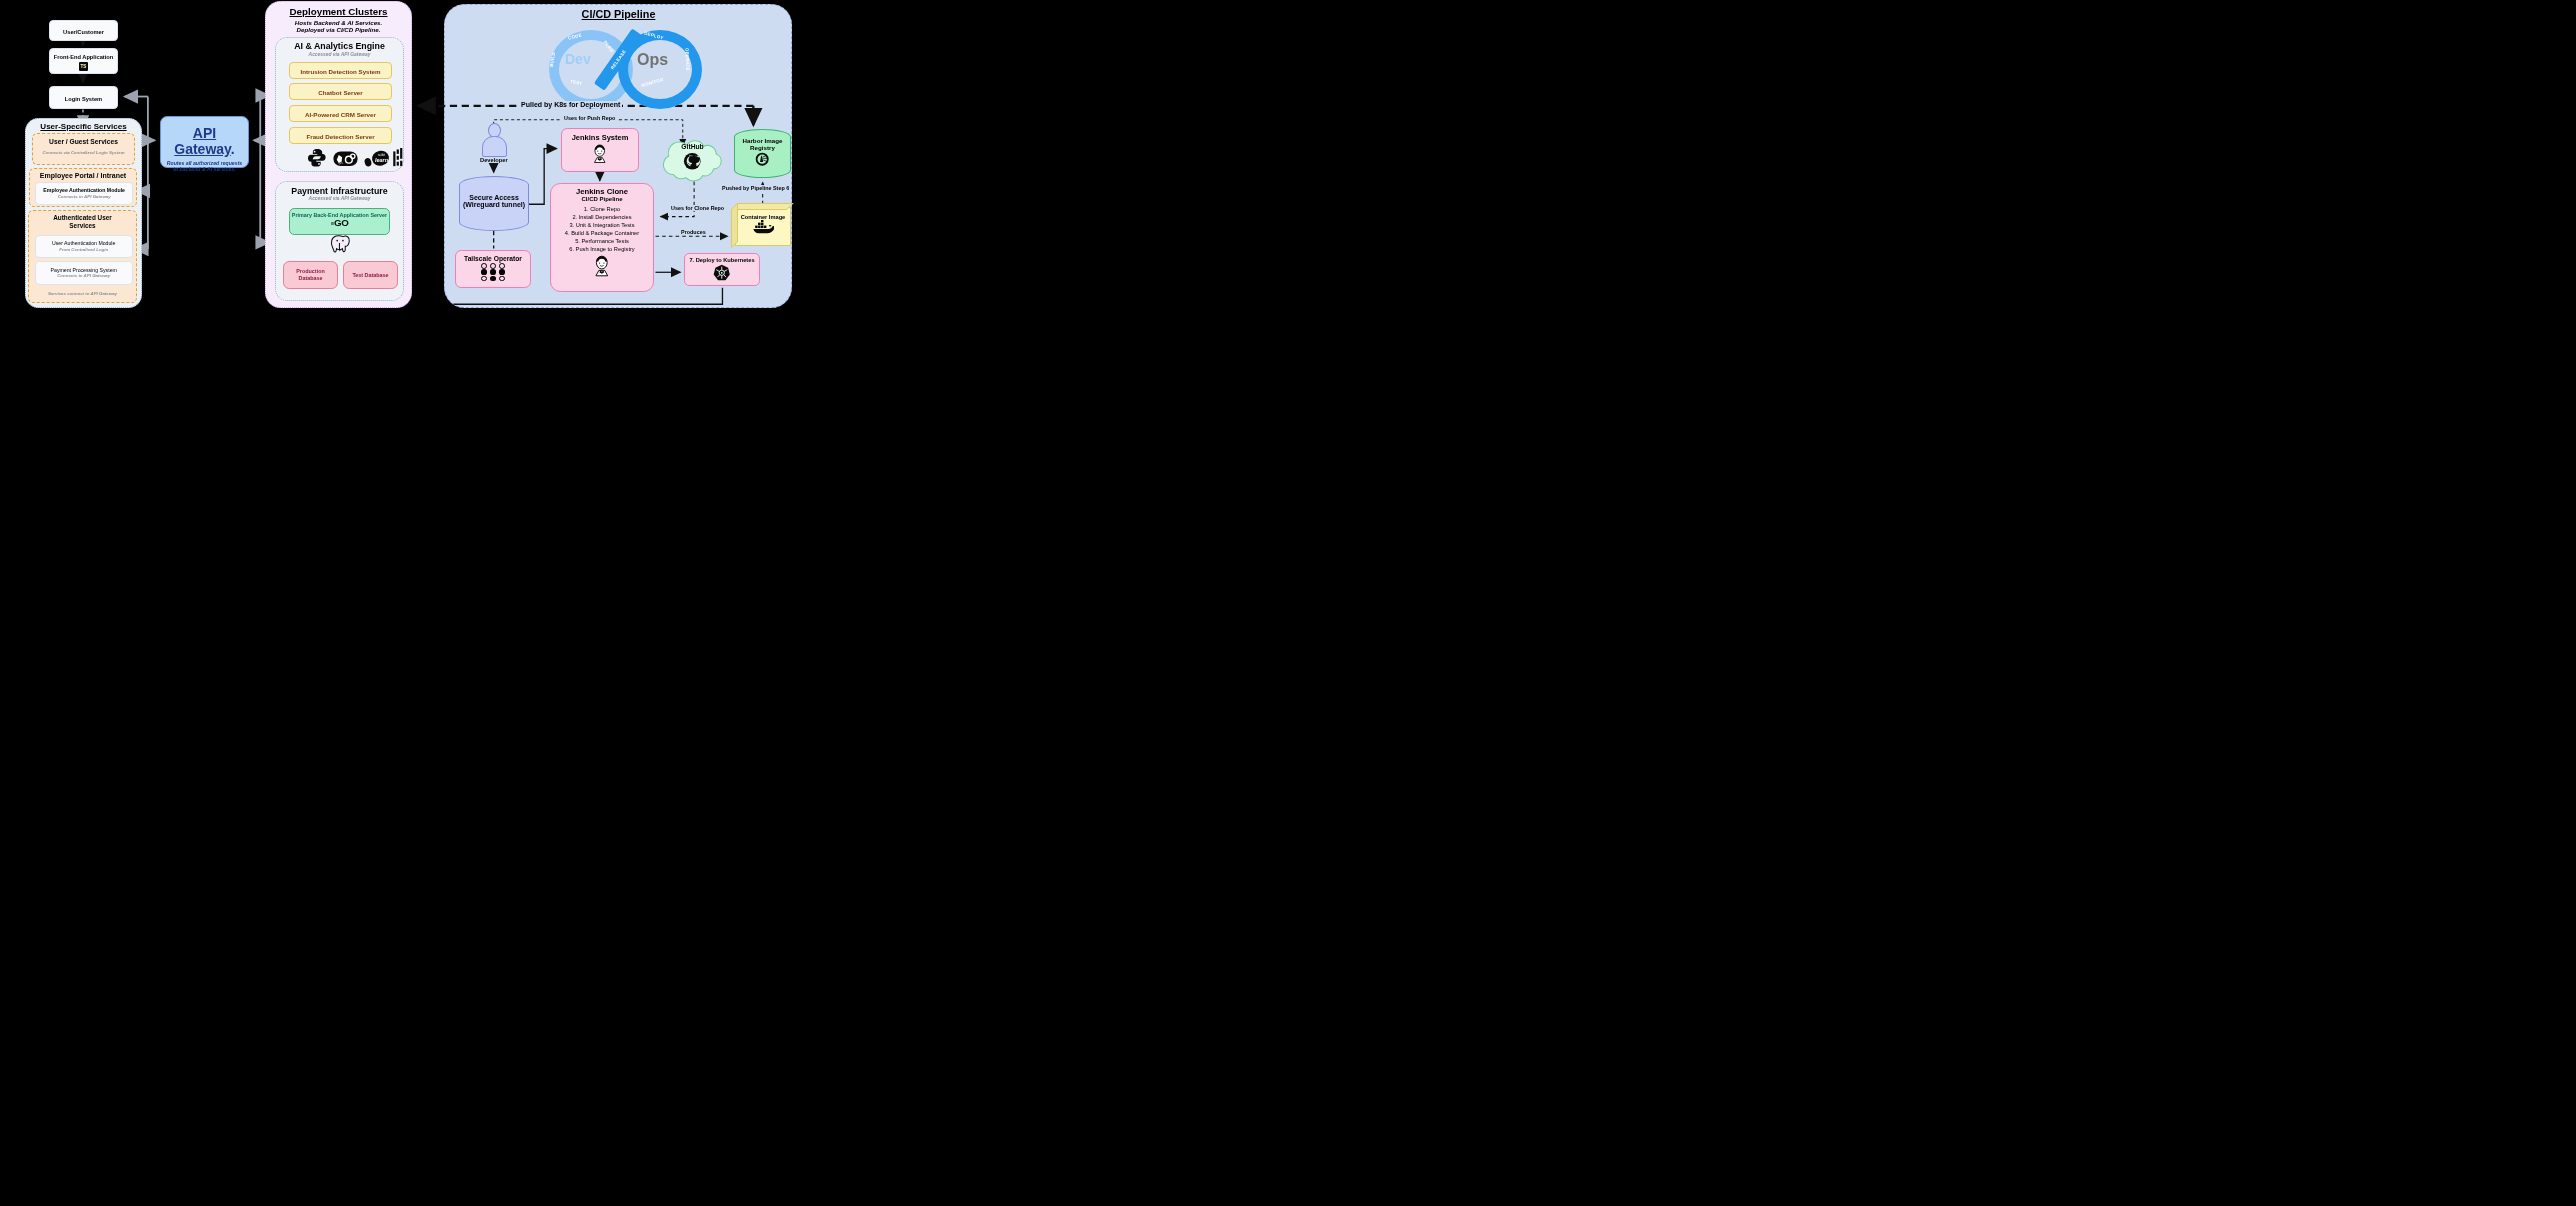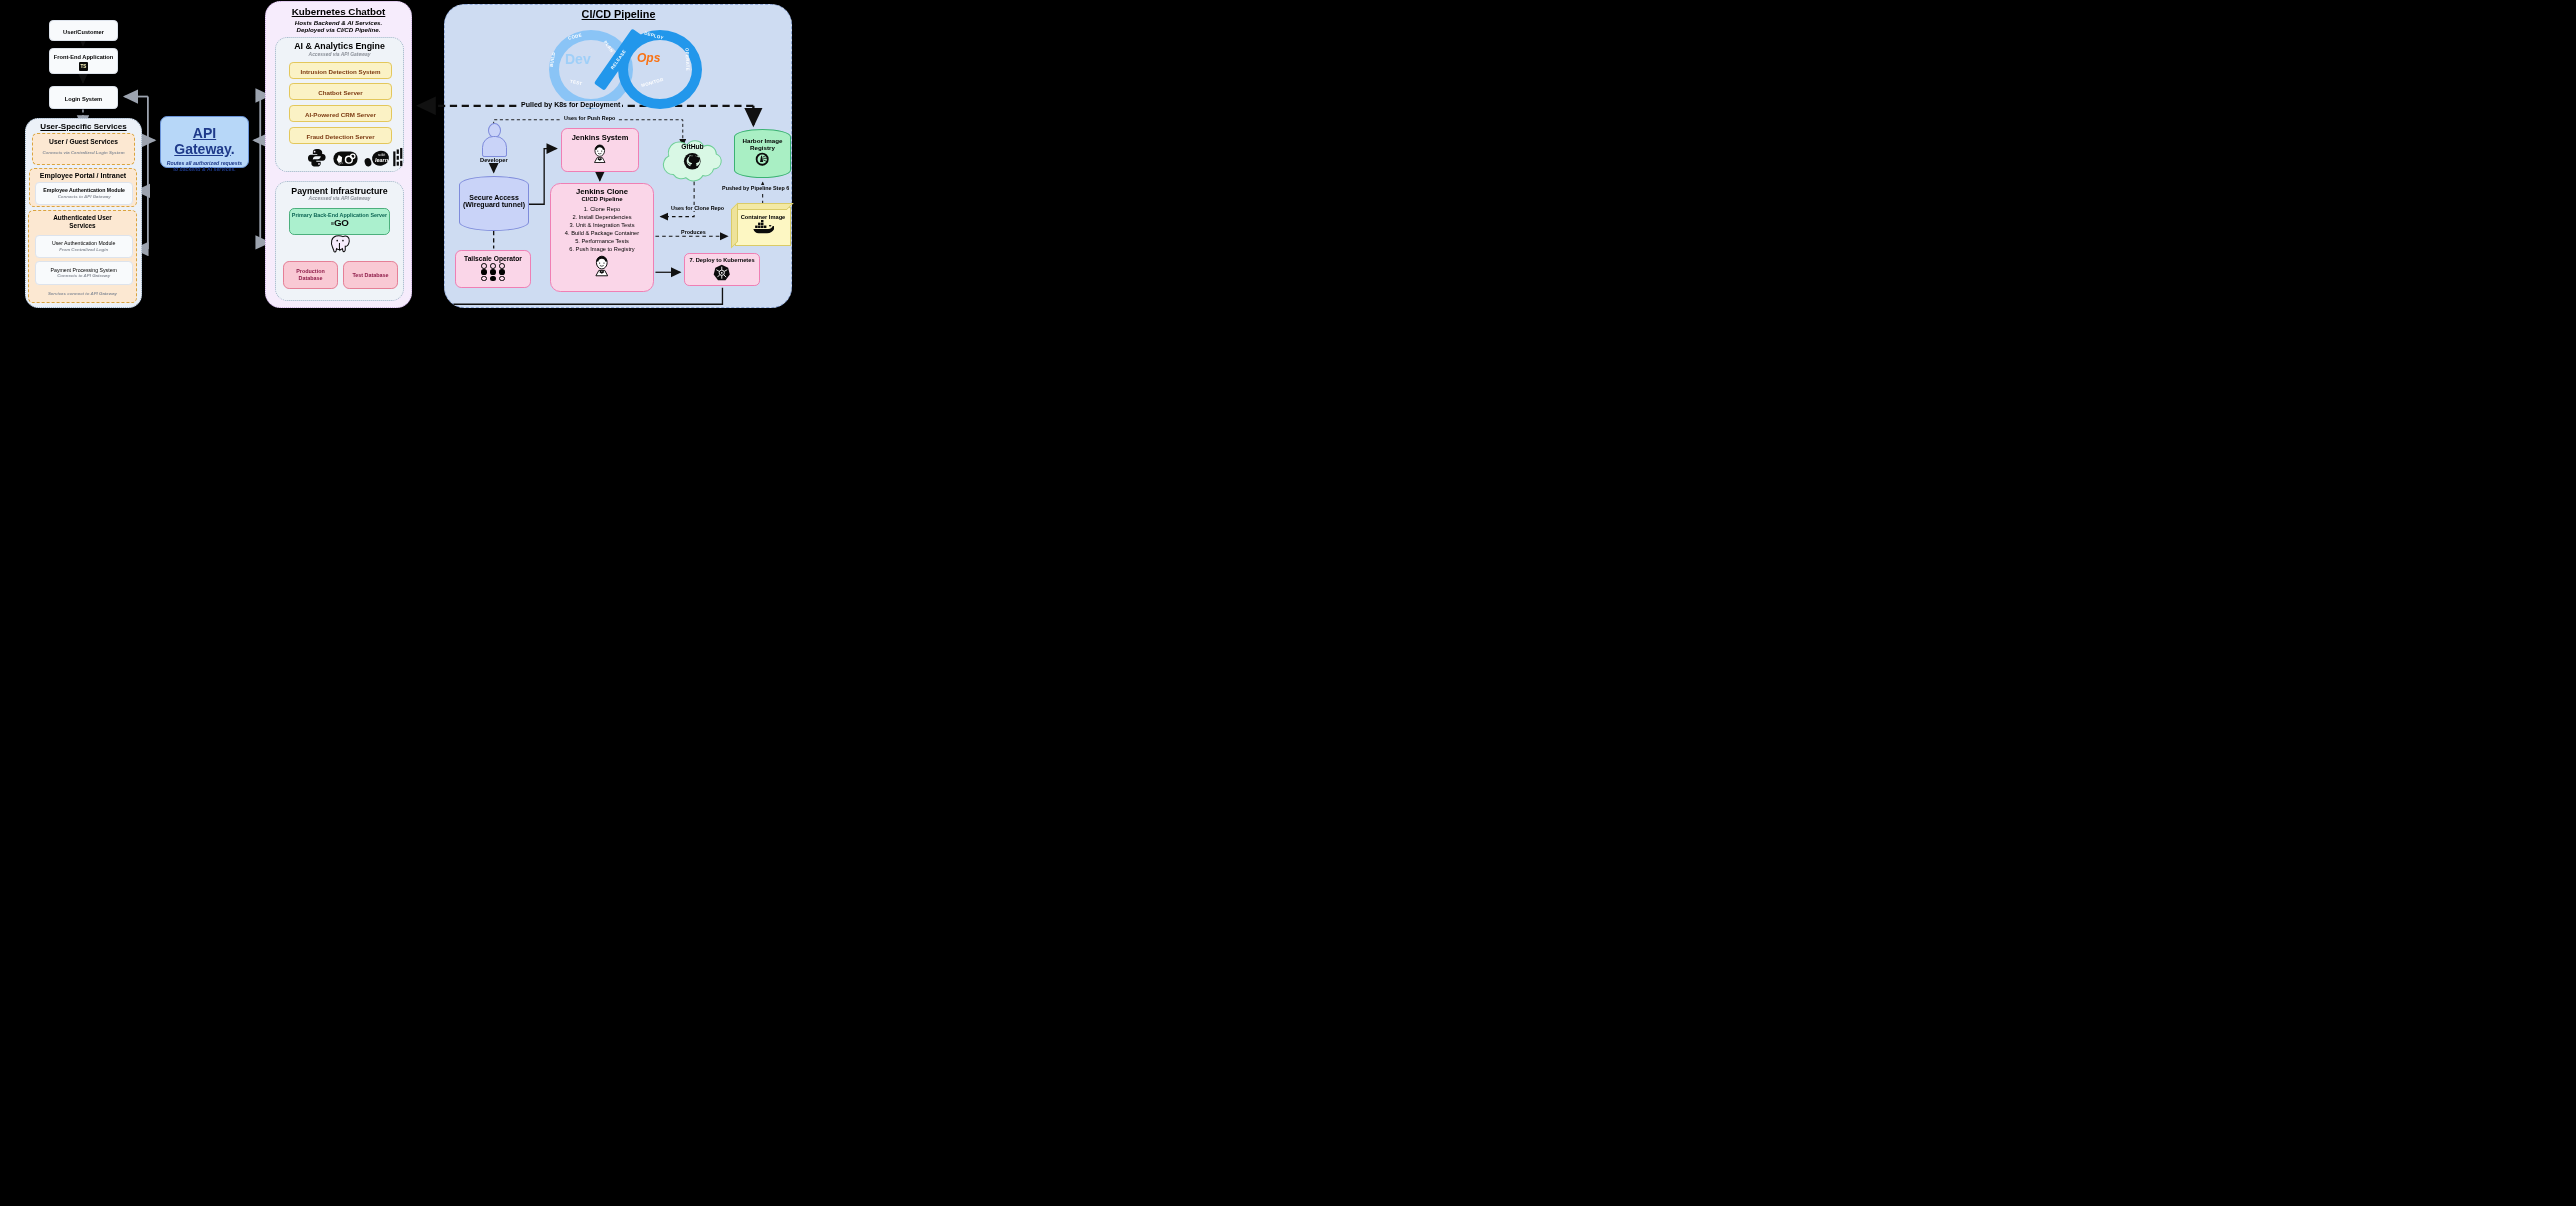--- a/index.html
+++ b/index.html
@@ -137,21 +137,21 @@
     </div>
     <div class="abs ctr it b gray" style="left:0;width:100%;top:80px;font-size:4.4px;">Services connect to API Gateway</div>
   </div>
 
   <div class="abs apigw ctr" style="left:160px;top:116px;width:89px;height:52px;z-index:2;">
     <div style="margin-top:8.2px;font-size:14px;" class="b"><span class="u">API Gateway</span><span>.</span></div>
     <div class="it b" style="font-size:5.2px;margin-top:2.6px;padding:0 5.2px;line-height:1.25;">Routes all authorized requests to backend &amp; AI services.</div>
   </div>
 
   <div class="abs k8s-box" style="left:265px;top:1px;width:147px;height:307px;z-index:2;">
-    <div class="ctr b u" style="margin-top:4.1px;font-size:9.8px;">Kubernetes Chatbot</div>
+    <div class="ctr b u" style="margin-top:4.1px;font-size:9.8px;">Deployment Clusters</div>
     <div class="ctr b it" style="font-size:6.2px;margin-top:2.1px;">Hosts Backend &amp; AI Services.</div>
     <div class="ctr b it" style="font-size:6.2px;">Deployed via CI/CD Pipeline.</div>
   </div>
 
   <div class="abs subpanel" style="left:275px;top:37px;width:129px;height:135px;z-index:3;">
     <div class="ctr b" style="margin-top:3.1px;font-size:8.8px;">AI &amp; Analytics Engine</div>
     <div class="ctr it b gray" style="font-size:4.9px;margin-top:0.5px;">Accessed via API Gateway</div>
     <div class="abs ai-item ctr b" style="left:13px;top:24px;width:103px;height:17px;line-height:17px;font-size:6.2px;"><span>Intrusion Detection System</span></div>
     <div class="abs ai-item ctr b" style="left:13px;top:45px;width:103px;height:17px;line-height:17px;font-size:6.2px;"><span>Chatbot Server</span></div>
     <div class="abs ai-item ctr b" style="left:13px;top:67px;width:103px;height:17px;line-height:17px;font-size:6.2px;"><span>AI-Powered CRM Server</span></div>
@@ -222,21 +222,21 @@
       <span class="seg" style="position:static;">RELEASE</span>
     </div>
     <span class="seg" style="left:32px;top:8.2px;transform:rotate(-14deg);">CODE</span>
     <span class="seg" style="left:66px;top:17.5px;transform:rotate(55deg);">PLAN</span>
     <span class="seg" style="left:9.3px;top:31px;transform:rotate(-80deg);">BUILD</span>
     <span class="seg" style="left:34px;top:54px;transform:rotate(12deg);">TEST</span>
     <span class="seg" style="left:108px;top:7.2px;transform:rotate(16deg);">DEPLOY</span>
     <span class="seg" style="left:140px;top:31px;transform:rotate(88deg);">OPERATE</span>
     <span class="seg" style="left:105px;top:54px;transform:rotate(-16deg);">MONITOR</span>
     <span class="abs b" style="left:29px;top:25px;font-size:14px;color:#9fcff8;">Dev</span>
-    <span class="abs b" style="left:101px;top:25px;font-size:12px;color:#f97316;font-style:italic;">Ops</span>
+    <span class="abs b" style="left:101px;top:25px;font-size:16px;color:#737373;">Ops</span>
   </div>
 
   <div class="abs b lbl-bg" style="left:519px;top:101px;font-size:7px;z-index:2;">Pulled by K8s for Deployment</div>
   <div class="abs b lbl-bg" style="left:562px;top:115px;font-size:5.4px;z-index:2;">Uses for Push Repo</div>
   <div class="abs b lbl-bg" style="left:669px;top:205px;font-size:5.4px;z-index:2;">Uses for Clone Repo</div>
   <div class="abs b lbl-bg" style="left:679px;top:229px;font-size:5.4px;z-index:2;">Produces</div>
   <div class="abs b lbl-bg" style="left:720px;top:185px;font-size:5.4px;z-index:2;">Pushed by Pipeline Step 6</div>
 
   <div class="abs" style="left:479px;top:123px;width:29px;height:34px;z-index:2;">
     <div class="person-head" style="left:8.8px;top:0;"></div>

